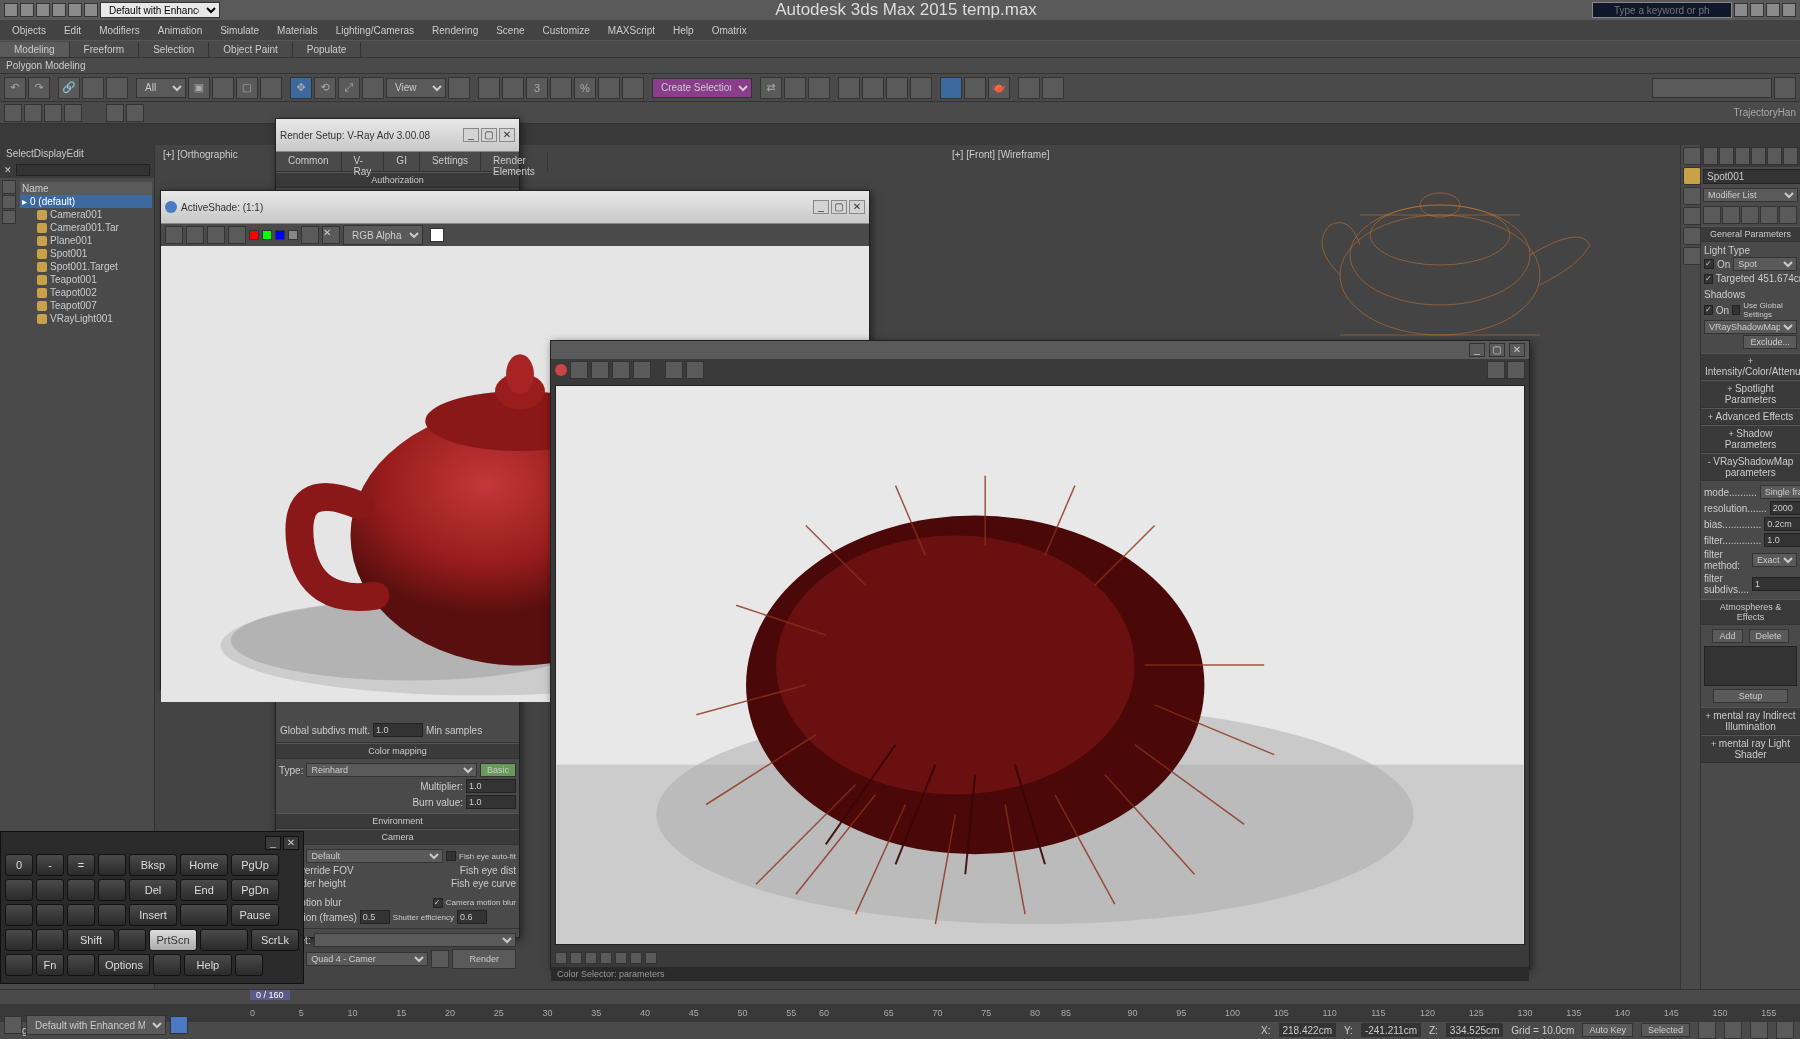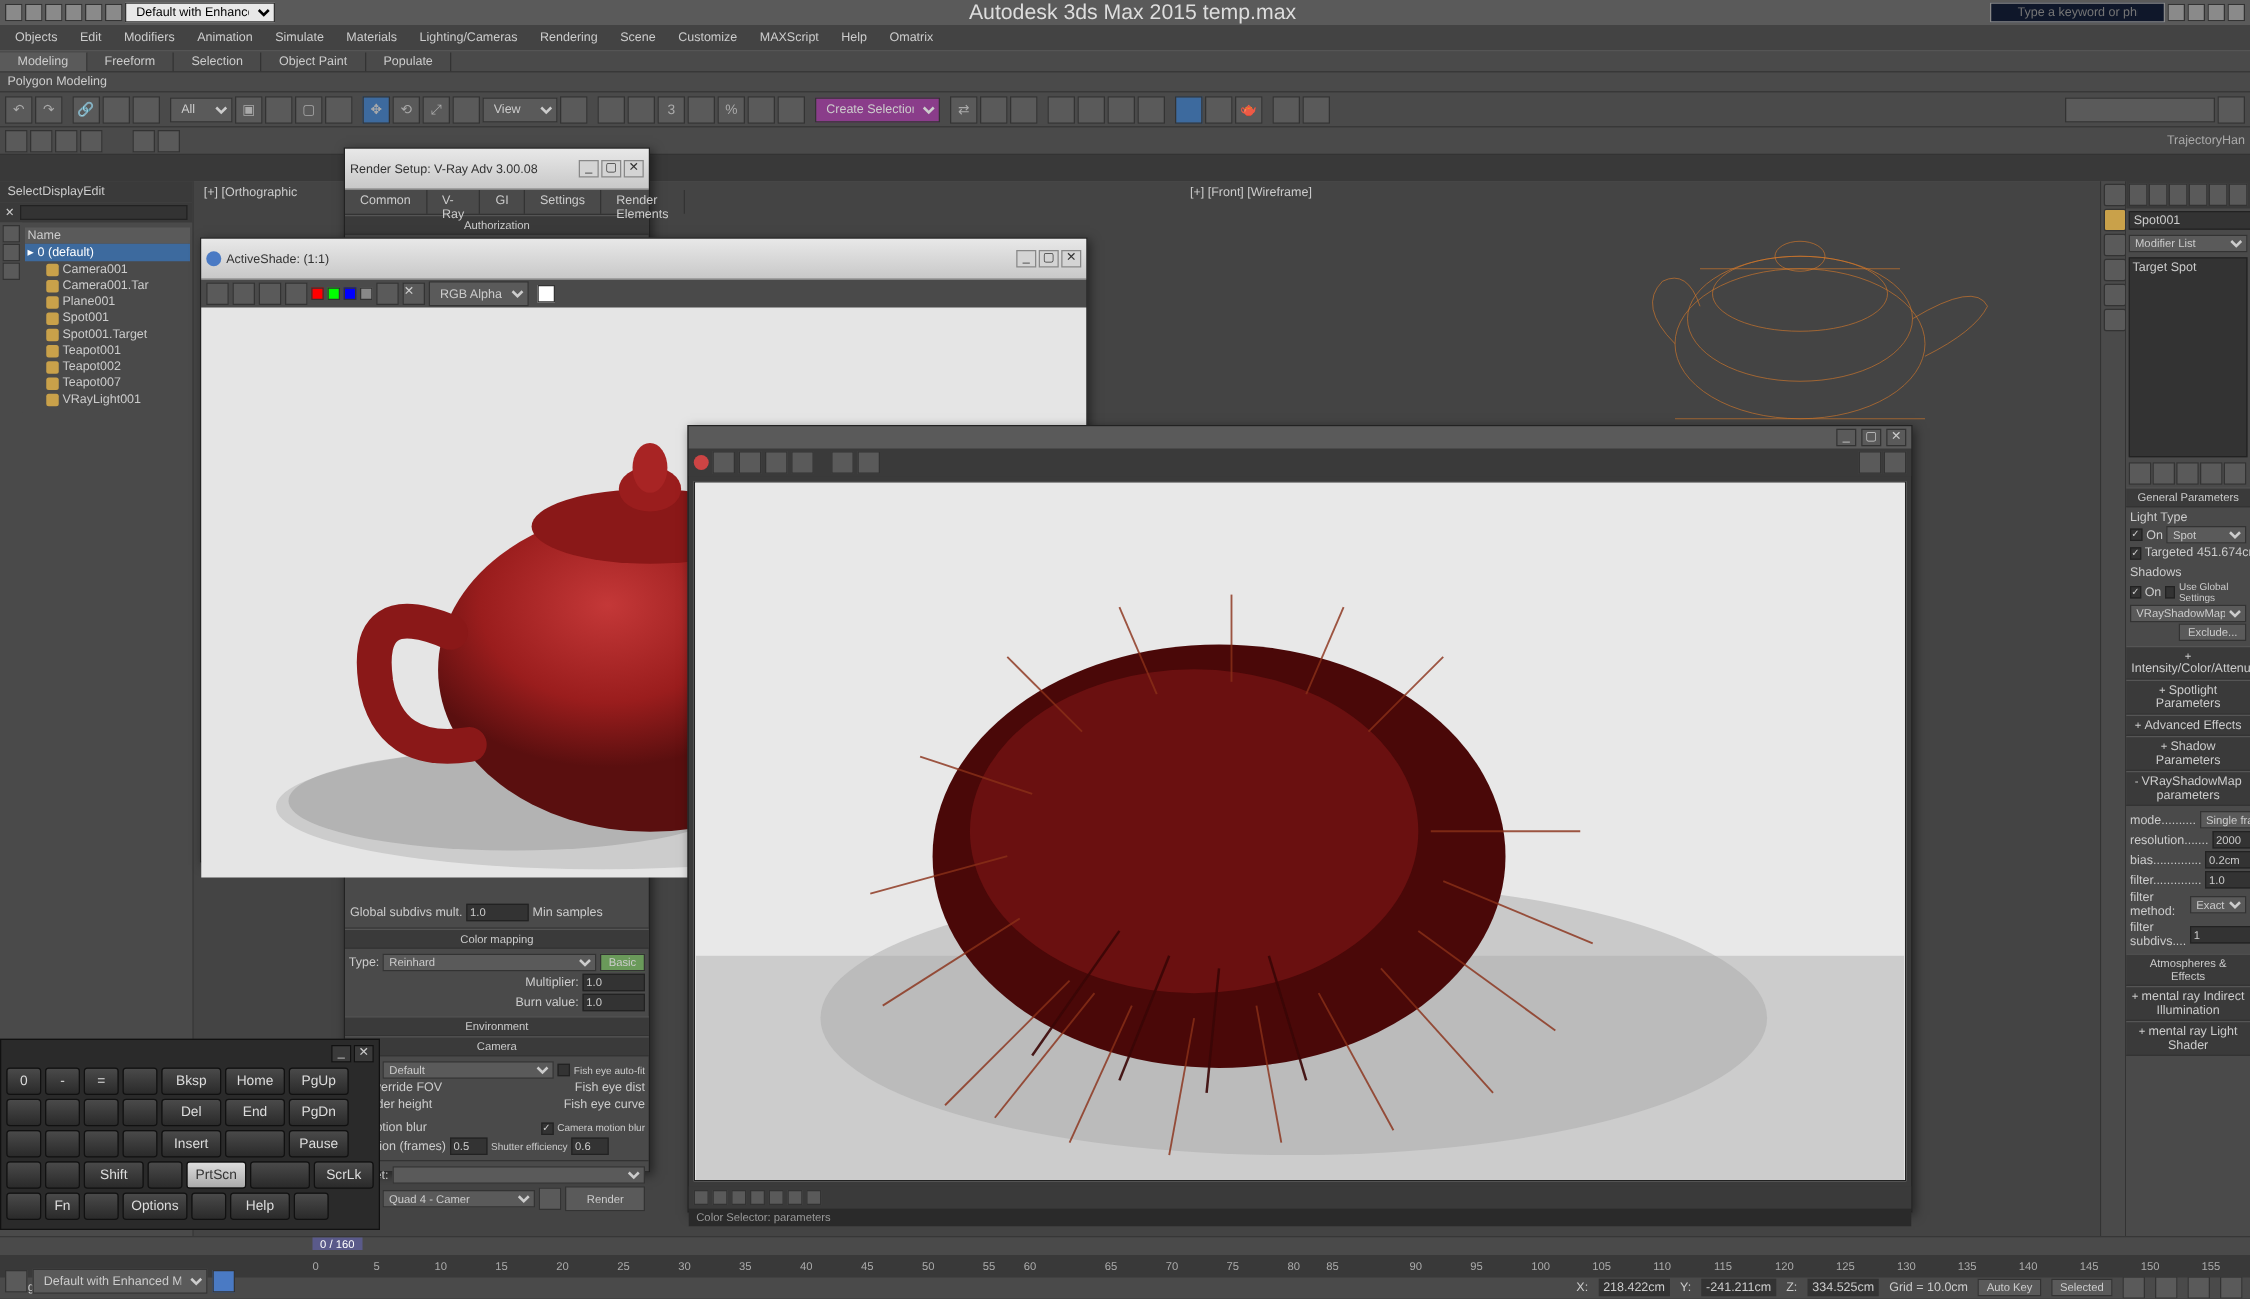--- a/index.html
+++ b/index.html
@@ -291,23 +291,20 @@
     <div class="small-btn"></div>
     <div class="small-btn"></div>
     <div class="small-btn"></div>
     <div class="small-btn"></div>
   </div>
   <div style="display:flex;padding:2px;gap:2px">
     <input class="name-field" value="Spot001" style="">
 
   </div>
   <select class="rollout-select" style="margin:2px;width:calc(100% - 4px)"><option>Modifier List</option></select>
-  <div class="modifier-list">
-    <div>Target Spot</div>
-  </div>
   <div style="display:flex;gap:1px;padding:2px">
     <div class="small-btn"></div>
     <div class="small-btn"></div>
     <div class="small-btn"></div>
     <div class="small-btn"></div>
     <div class="small-btn"></div>
   </div>
 
   <div class="rollout-header">General Parameters</div>
   <div class="rollout-body">
@@ -361,20 +358,30 @@
         <span>filter method:</span>
         <select class="rollout-select"><option>Exact</option></select>
       </div>
     <div class="rollout-row">
         <span>filter subdivs....</span>
         <input class="rollout-input" value="1" style="">
       </div>
   </div>
 
   <div class="rollout-header">Atmospheres &amp; Effects</div>
+  <div class="rollout-body">
+    <div class="rollout-row" style="justify-content:center;gap:6px">
+      <button class="rollout-btn">Add</button>
+      <button class="rollout-btn">Delete</button>
+    </div>
+    <div style="background:#333;border:1px solid #222;height:40px;margin:2px 0"></div>
+    <div class="rollout-row" style="justify-content:center">
+        <button class="rollout-btn" style="width:80%">Setup</button>
+      </div>
+  </div>
   <div class="rollout-header">+ <span>mental ray Indirect Illumination</span></div>
   <div class="rollout-header">+ <span>mental ray Light Shader</span></div>
 </div>
 
 <div class="float-win" style="left:275px;top:118px;width:245px;height:820px">
   <div class="float-title">
     <span>Render Setup: V-Ray Adv 3.00.08</span>
     <div class="win-btns">
       <div class="win-btn">_</div>
       <div class="win-btn">▢</div>

